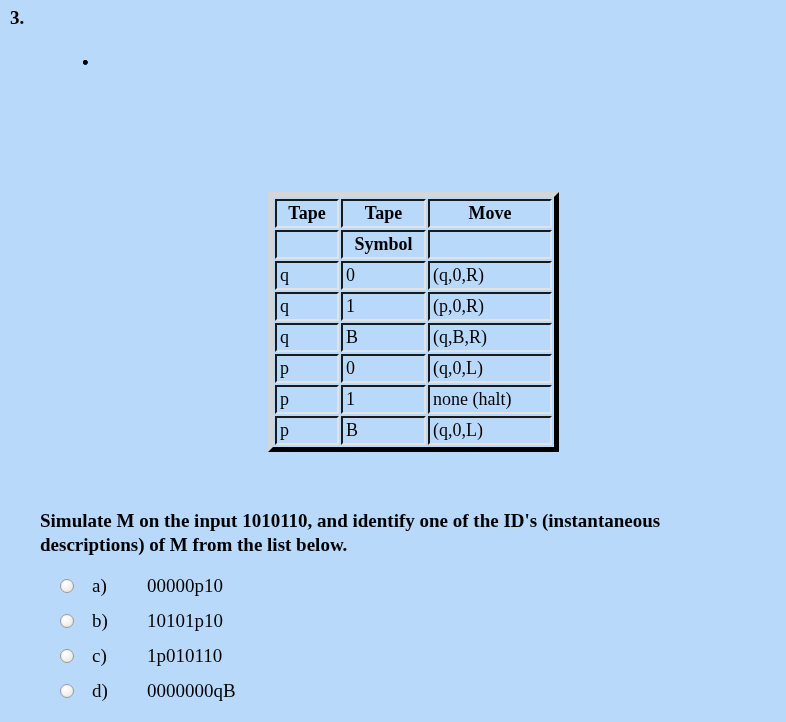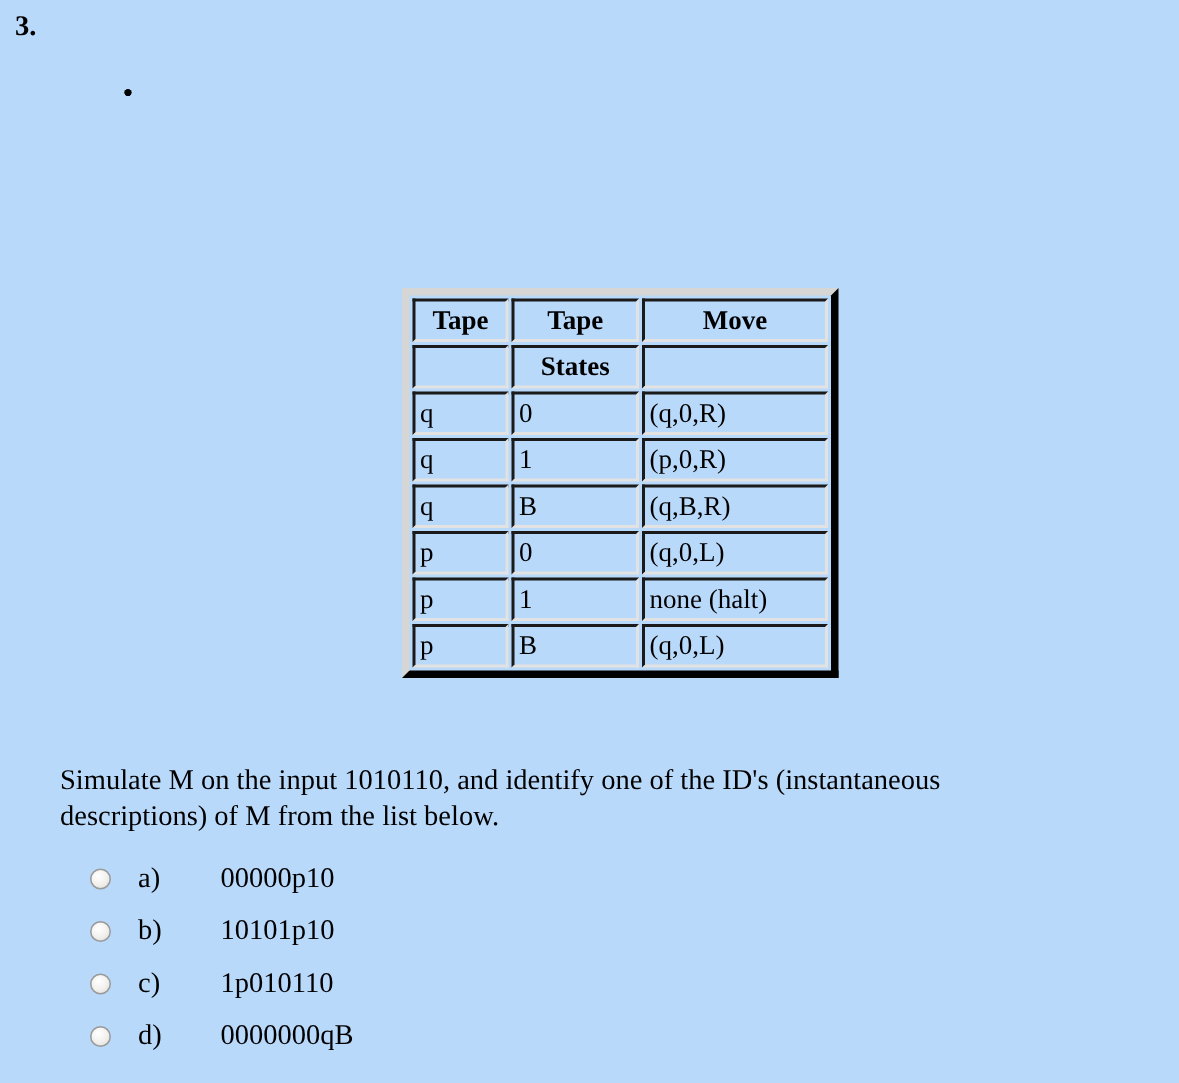--- a/index.html
+++ b/index.html
@@ -112,20 +112,21 @@
   .col-move   { width: 114px; }
 
   
   .prompt {
     position: absolute;
     left: 40px;
     top: 509px;
     width: 640px;
     font-size: 19px;
     line-height: 24px;
+    font-weight: bold;
   }
 
   
   .options {
     position: absolute;
     left: 60px;
     top: 568px;
     width: 500px;
   }
   .option-row {
@@ -181,21 +182,21 @@
   <div class="table-wrap">
     <table class="nextmove">
       <thead>
         <tr>
           <th class="col-state">Tape</th>
           <th class="col-symbol">Tape</th>
           <th class="col-move">Move</th>
         </tr>
         <tr>
           <th class="col-state">&nbsp;</th>
-          <th class="col-symbol">States</th>
+          <th class="col-symbol">Symbol</th>
           <th class="col-move">&nbsp;</th>
         </tr>
       </thead>
       <tbody>
         <tr>
           <td class="col-state">q</td>
           <td class="col-symbol">0</td>
           <td class="col-move">(q,0,R)</td>
         </tr>
         <tr>

